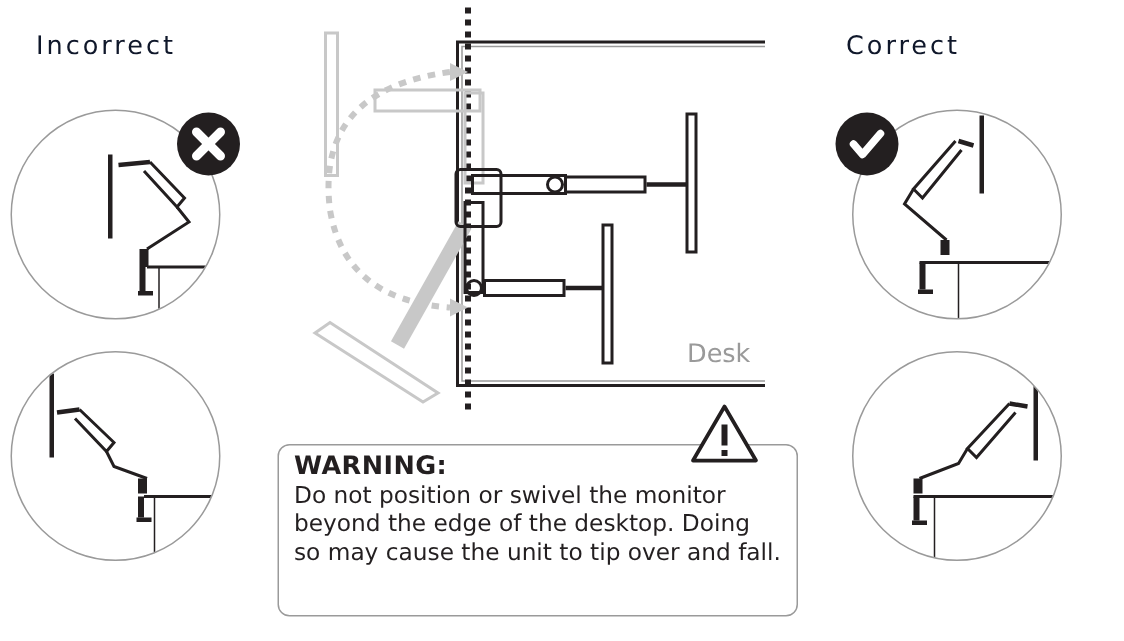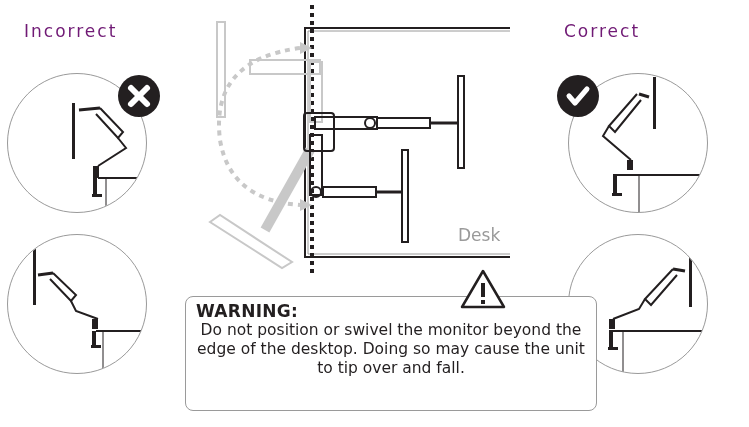--- a/index.html
+++ b/index.html
@@ -1,22 +1,22 @@
 <!DOCTYPE html>
 <html><head>
 <meta charset="utf-8">
 <style>
   html,body{margin:0;padding:0;background:#fff;}
   body{width:749px;height:427px;position:relative;overflow:hidden;font-family:"DejaVu Sans",sans-serif;color:#231f20;}
-  .label{position:absolute;font-size:17px;letter-spacing:2px;color:#701a75;}
+  .label{position:absolute;font-size:17px;letter-spacing:2px;color:#0f172a;}
   .circle{position:absolute;border:1px solid #9a9a9a;border-radius:50%;background:#fff;overflow:hidden;}
   .badge{position:absolute;width:42px;height:42px;border-radius:50%;background:#231f20;display:flex;align-items:center;justify-content:center;}
-  .warn{position:absolute;left:185px;top:296px;width:412px;height:115px;border:1.5px solid #9a9a9a;border-radius:8px;background:#fff;box-sizing:border-box;padding:4px 10px;}
+  .warn{position:absolute;left:185px;top:296px;width:347px;height:115px;border:1.5px solid #9a9a9a;border-radius:8px;background:#fff;box-sizing:border-box;padding:4px 10px;}
   .warn h3{margin:0;font-size:17px;font-weight:bold;letter-spacing:.3px;}
-  .warn p{margin:0;font-size:15.5px;line-height:19px;text-align:center;}
+  .warn p{margin:0;font-size:15.5px;line-height:19px;}
   .tri{position:absolute;left:459px;top:268px;}
   svg{position:absolute;}
 </style>
 </head>
 <body>
 
 <div class="label" style="left:24px;top:21px;">Incorrect</div>
 <div class="label" style="left:564px;top:21px;">Correct</div>
 
 <div class="circle" style="left:7px;top:73px;width:138px;height:138px;">

